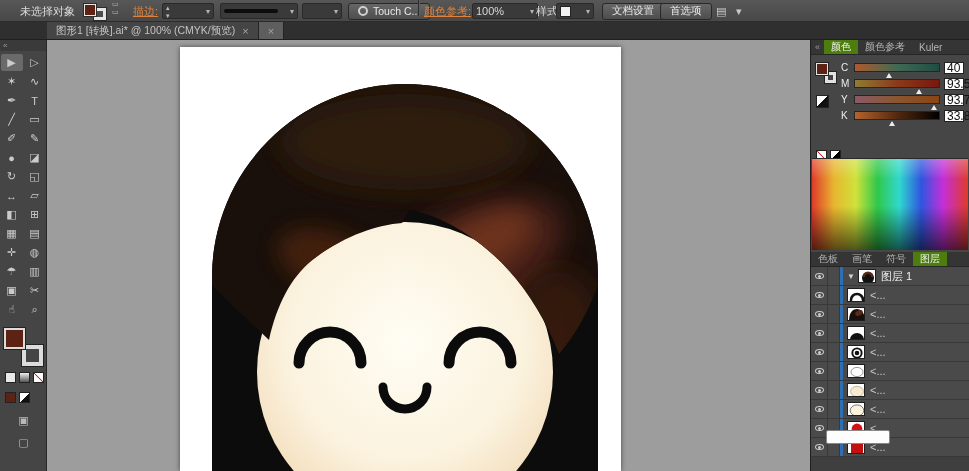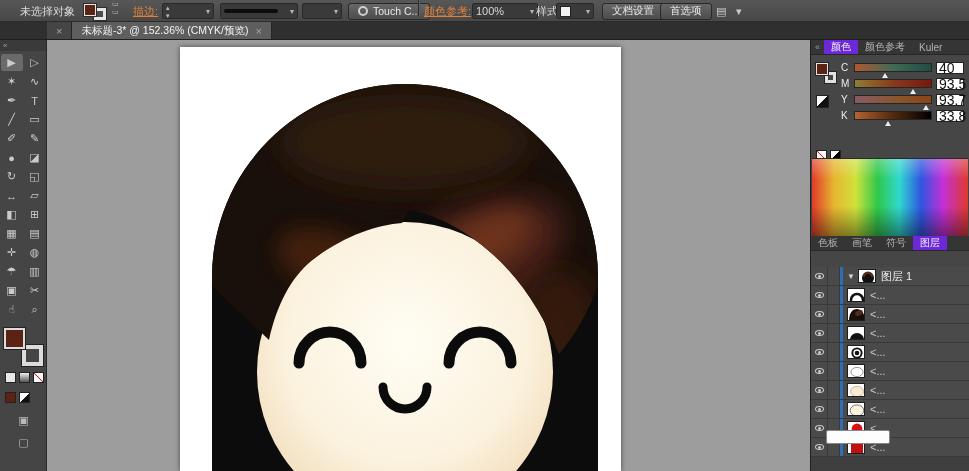--- a/index.html
+++ b/index.html
@@ -51,45 +51,45 @@
   
   #canvas{position:absolute;left:47px;top:40px;width:763px;height:431px;background:#9d9d9d;overflow:hidden}
   #artboard{position:absolute;left:133px;top:7px;width:441px;height:424px;background:#ffffff;box-shadow:0 0 5px rgba(0,0,0,.55)}
   #artboard svg{display:block}
 
   
   #rightdock{position:absolute;left:810px;top:40px;width:159px;height:431px;background:#464646;border-left:1px solid #1f1f1f;font-size:10px}
   .paneltabs{position:absolute;left:0;right:0;height:15px;background:#353535;display:flex;align-items:stretch;border-bottom:1px solid #272727}
   .ptabpre{width:13px;display:flex;align-items:center;justify-content:center;color:#9a9a9a;font-size:9px}
   .ptab{padding:0 7px;display:flex;align-items:center;color:#b3b3b3;cursor:pointer;font-size:10px}
-  .ptab.active{background:#6d28d9;color:#f2f2f2}
+  .ptab.active{background:#4d7c0f;color:#f2f2f2}
 
   #colorbody{position:absolute;left:0;right:0;top:15px;height:100px}
   .proxy{position:absolute;left:5px;top:8px;width:20px;height:20px}
   .proxy .f{position:absolute;left:0;top:0;width:12px;height:12px;background:#5c2213;border:1px solid #e2e2e2;box-shadow:0 0 0 1px #242424;z-index:2}
   .proxy .s{position:absolute;right:0;bottom:0;width:11px;height:11px;border:3px solid #e2e2e2;box-shadow:0 0 0 1px #242424}
   .proxy2{position:absolute;left:5px;top:40px;width:13px;height:13px;border:1px solid #222;background:linear-gradient(135deg,#fff 50%,#111 50%)}
   .crow{position:absolute;left:30px;right:5px;height:13px;display:flex;align-items:center;gap:4px}
   .clabel{width:9px;color:#ececec;font-size:10px}
   .cslider{flex:1;height:9px;position:relative;border:1px solid #262626;cursor:pointer}
   .slider-c{background:linear-gradient(to right,#b0592e,#406a54,#1e4d44)}
   .slider-m{background:linear-gradient(to right,#8f7c33,#8a3a1a,#78180f)}
   .slider-y{background:linear-gradient(to right,#8a5a66,#8a5630,#8a4512)}
   .slider-k{background:linear-gradient(to right,#b5632e,#53290f,#000)}
   .cthumb{position:absolute;bottom:-7px;margin-left:-3px;width:0;height:0;border-left:3px solid transparent;border-right:3px solid transparent;border-bottom:5px solid #ececec}
-  .cvalue{width:28px;height:12px;background:#fff;color:#111;font-size:14px;line-height:11px;padding:0 2px;border:1px solid #222;cursor:text}
+  .cvalue{width:20px;height:12px;background:#fff;color:#111;font-size:12px;line-height:11px;padding:0 2px;border:1px solid #222;cursor:text}
   .swrow{position:absolute;left:5px;top:95px;display:flex;gap:3px}
   .sw{width:11px;height:11px;border:1px solid #222;cursor:pointer}
   .sw.none{background:linear-gradient(to top right,#fff 44%,#d22525 47%,#d22525 53%,#fff 56%)}
   .sw.bw{background:linear-gradient(135deg,#fff 50%,#000 50%)}
   #spectrum{position:absolute;left:1px;right:1px;top:118px;height:92px;cursor:crosshair;border-top:1px solid #2a2a2a;
     background:
       linear-gradient(to bottom, rgba(255,255,255,.28), rgba(255,255,255,0) 22%, rgba(0,0,0,0) 52%, rgba(0,0,0,.62)),
       linear-gradient(to right,#e03a2a,#e8b52f 14%,#cfe23a 28%,#2fc84a 42%,#2fd8cf 56%,#2f55e0 70%,#c42fd8 84%,#e03a2a)}
-  .ltabs{top:196px}
+  .ltabs{top:212px}
   #layerrows{position:absolute;left:0;right:0;top:227px;bottom:0;overflow:hidden;background:#3f3f3f}
   .lrow{position:absolute;left:0;right:0;height:19px;background:#4a4a4a;border-bottom:1px solid #393939;display:flex;align-items:center;cursor:pointer}
   .eyecell{width:17px;height:100%;border-right:1px solid #393939;display:flex;align-items:center;justify-content:center;flex:none}
   .eye{width:9px;height:6px;border:1px solid #cdcdcd;border-radius:50%;position:relative}
   .eye::after{content:"";position:absolute;width:3px;height:3px;background:#cdcdcd;border-radius:50%;left:2px;top:1px}
   .lockcell{width:12px;height:100%;border-right:1px solid #393939;flex:none}
   .selbar{width:3px;height:100%;background:#2e6eb5;flex:none;margin-right:4px}
   .tri{color:#d5d5d5;font-size:8px;margin-right:3px}
   .thumb{width:18px;height:14px;border:1px solid #1e1e1e;background:#fff;flex:none;margin-right:5px;overflow:hidden}
   .lname{font-size:11px;color:#c9c9c9;overflow:hidden;text-overflow:ellipsis}
@@ -176,24 +176,24 @@
     <div class="tb" style="left:660px">
       <span class="btn">首选项</span>
     </div>
 
     <div class="tb topicon" style="left:716px">▤</div>
     <div class="tb topicon" style="left:736px">▾</div>
   </div>
 
   <div id="tabbar">
     <div class="dtab">
+      <span>图形1 [转换].ai* @ 100% (CMYK/预览)</span>
       <span class="x">×</span>
     </div>
     <div class="dtab active">
-      <span>未标题-3* @ 152.36% (CMYK/预览)</span>
       <span class="x">×</span>
     </div>
   </div>
 
   <div id="toolspanel">
     <div class="tool-head">«</div>
     <div class="tool-grid">
       <div class="tool active">
           <span>▶</span>
         </div>

